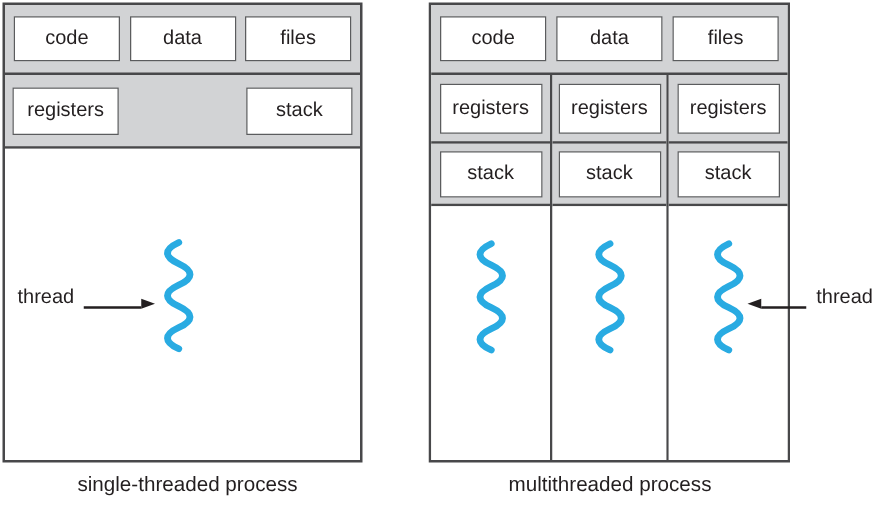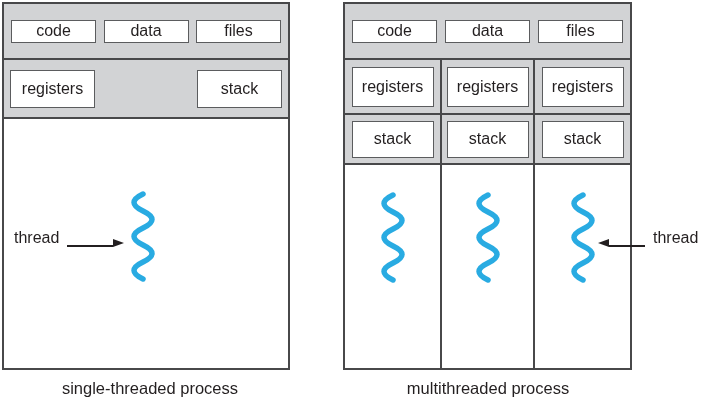--- a/index.html
+++ b/index.html
@@ -20,21 +20,21 @@
     height:56px;display:flex;align-items:center;justify-content:space-between;
     padding:0 7px;box-sizing:border-box;flex:none;
   }
   .mid-row{
     height:59px;display:flex;align-items:center;justify-content:space-between;
     padding:0 6px;box-sizing:border-box;flex:none;
   }
   .wbox{
     background:#fff;border:1.5px solid #5b5c5e;box-sizing:border-box;
     display:flex;align-items:center;justify-content:center;
-    width:85px;height:23px;text-align:center;
+    width:85px;height:36px;text-align:center;
   }
   .wbox.tall{height:38px;}
   .white-area{flex:1;position:relative;background:#fff;}
   .cols{flex:1;display:flex;min-height:0;}
   .col{display:flex;flex-direction:column;box-sizing:border-box;min-width:0;}
   .col-b{border-right:2px solid #48484a;}
   .col-1{width:97px;}
   .col-2{width:93px;}
   .col-3{flex:1;}
   .reg-row{

